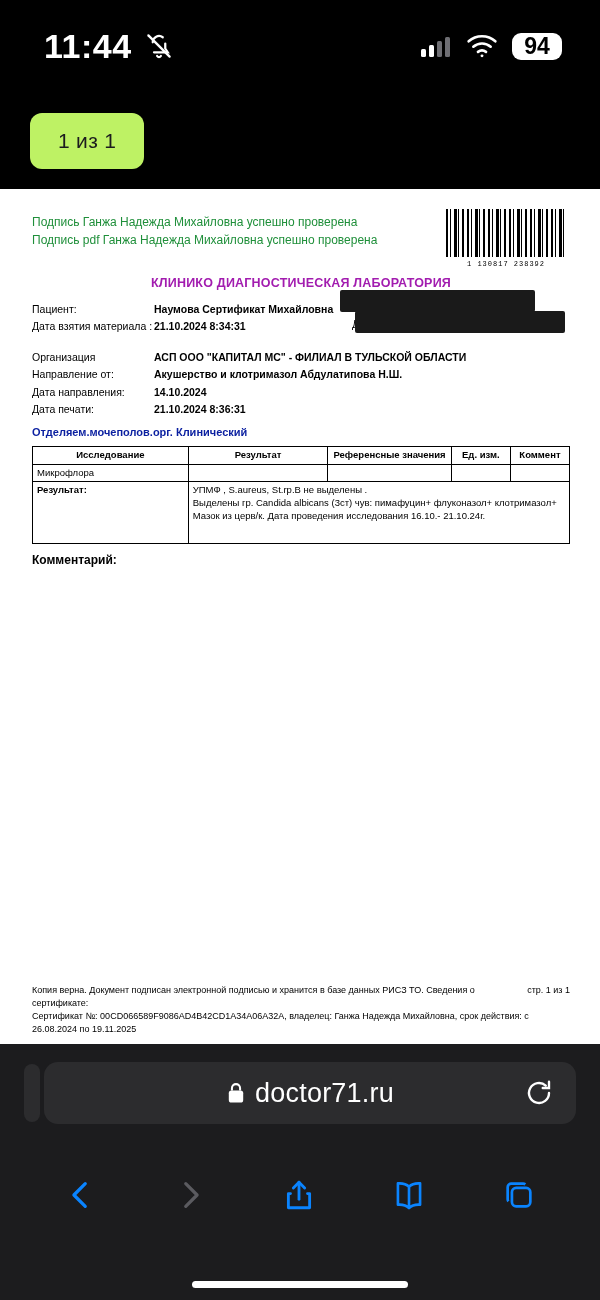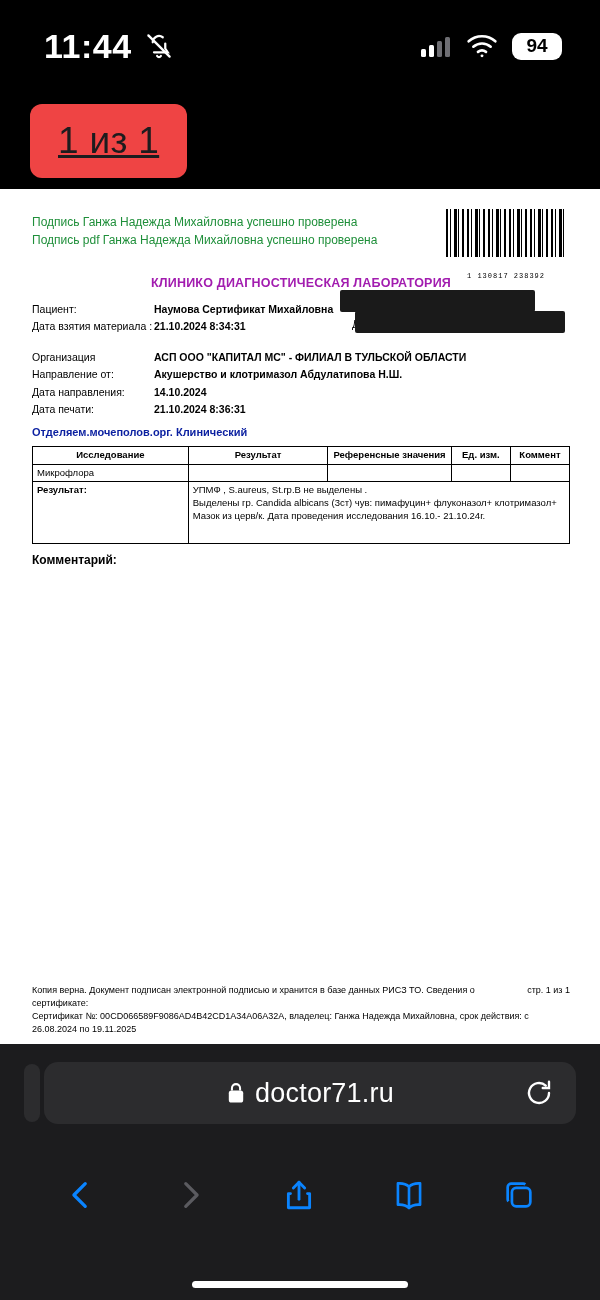--- a/index.html
+++ b/index.html
@@ -23,39 +23,38 @@
     display: flex; align-items: center; justify-content: space-between;
     padding: 0 38px 0 44px;
     color: #fff;
   }
   .sb-left { display: flex; align-items: center; gap: 12px; }
   .sb-time { font-size: 34px; font-weight: 600; letter-spacing: 0.5px; }
   .sb-right { display: flex; align-items: center; gap: 14px; }
   .bat {
     width: 50px; height: 27px; border-radius: 9px;
     background: #fff; color: #000;
-    font-size: 19px; font-weight: 600;
+    font-size: 23px; font-weight: 600;
     display: flex; align-items: center; justify-content: center;
   }
   .icon { display: inline-flex; align-items: center; justify-content: center; }
 
   
   .counter-band {
     flex: 0 0 97px;
     display: flex; align-items: center;
     padding-left: 30px;
   }
   .page-chip {
-    background: #ef4444;
+    background: #bef264;
     color: #1c1c1e;
-    font-size: 37px;
+    font-size: 21px;
     padding: 16px 28px;
     border-radius: 12px;
     letter-spacing: 0.3px;
-    text-decoration: underline;
   }
 
   
   .doc-wrap {
     flex: 1 1 auto;
     background: #fff;
     position: relative;
     overflow: hidden;
   }
   .doc {
@@ -75,21 +74,21 @@
     height: 48px;
     background:
       repeating-linear-gradient(90deg,
         #000 0 2px, #fff 2px 4px, #000 4px 5px, #fff 5px 8px,
         #000 8px 11px, #fff 11px 12px, #000 12px 13px, #fff 13px 16px,
         #000 16px 18px, #fff 18px 21px);
     border: 0;
   }
   .barcode-num {
     font-size: 7px; letter-spacing: 1px; text-align: center;
-    margin-top: 15px; font-family: "Liberation Mono", monospace;
+    margin-top: 3px; font-family: "Liberation Mono", monospace;
   }
   .lab-title {
     text-align: center;
     color: #a21caf;
     font-weight: bold;
     font-size: 12.5px;
     margin: 26px 0 10px 0;
     letter-spacing: 0.2px;
   }
   .kv { display: flex; margin-bottom: 3px; }

